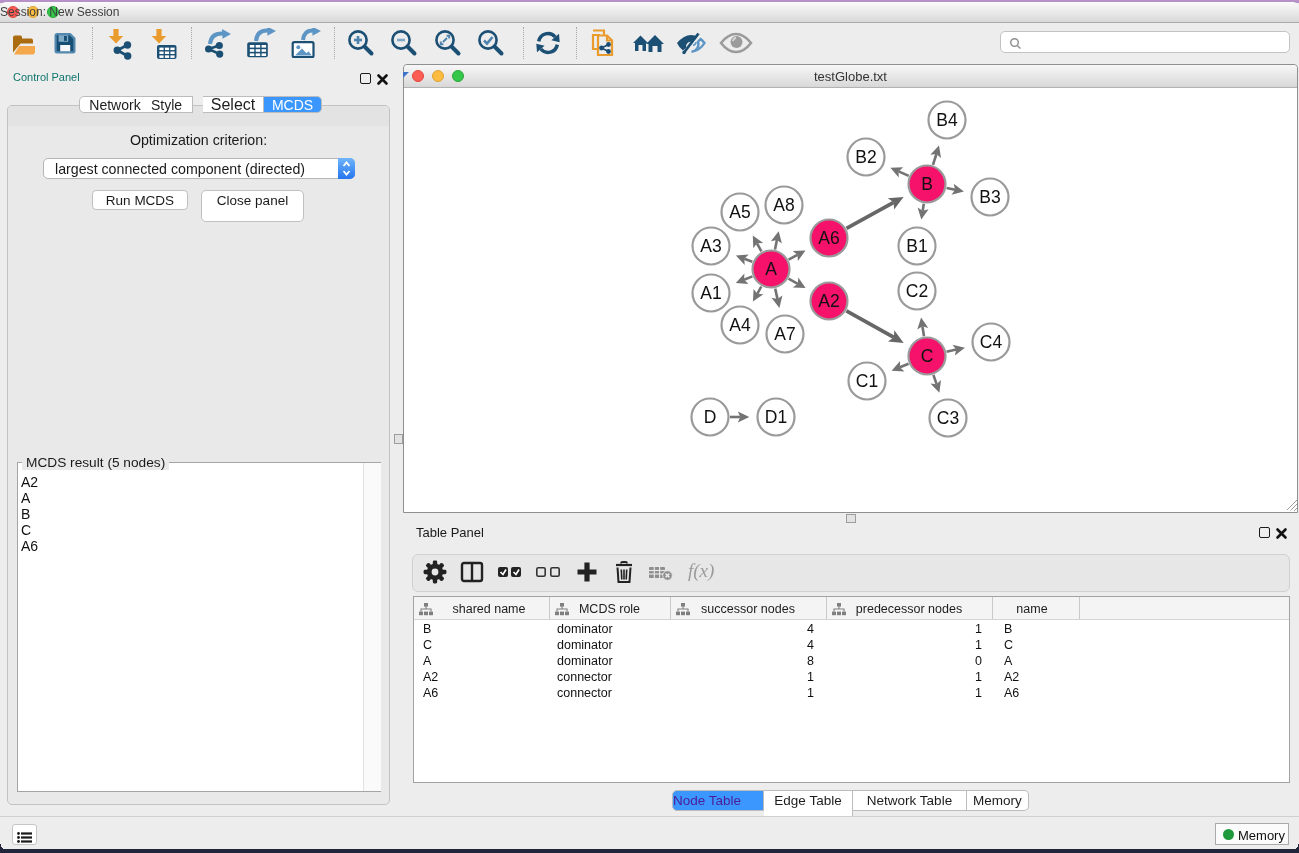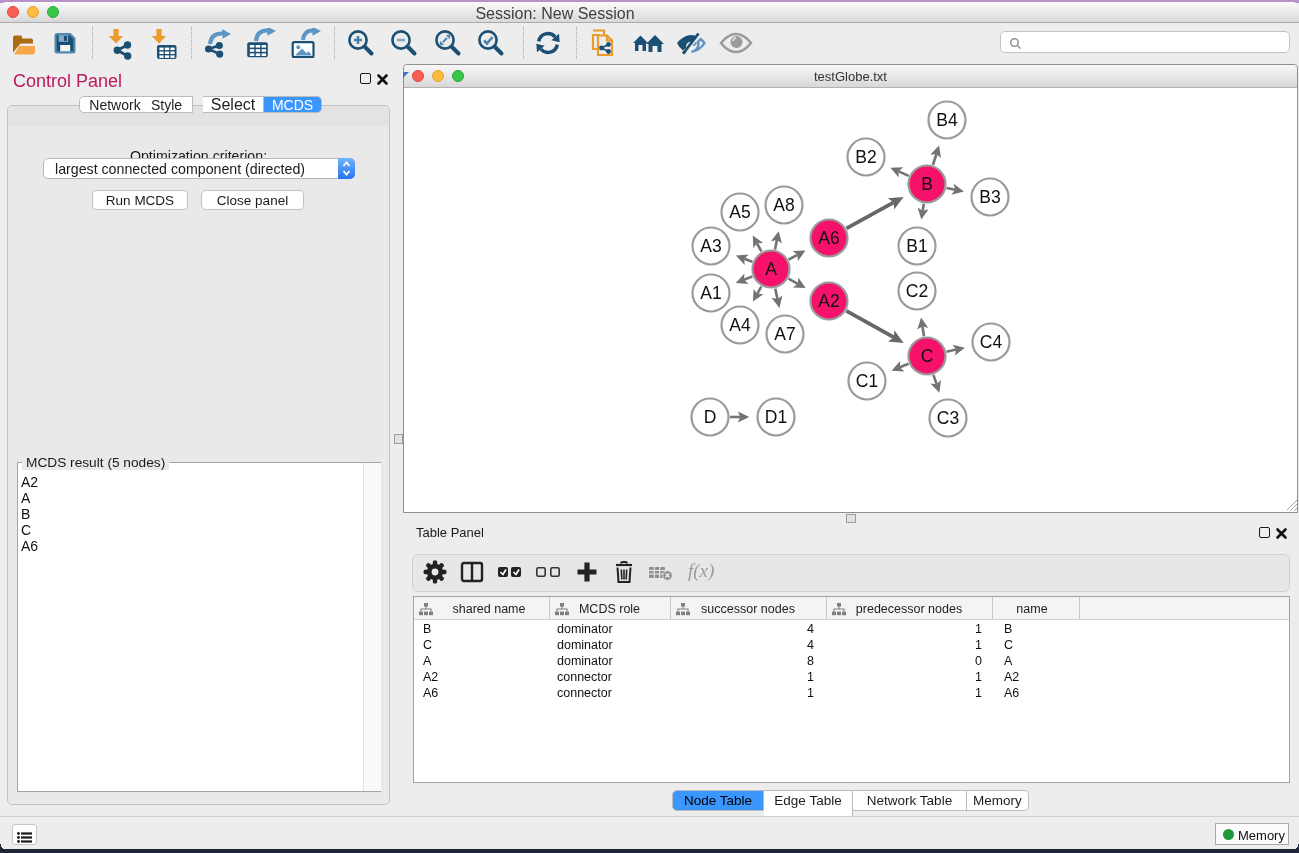--- a/index.html
+++ b/index.html
@@ -4,21 +4,21 @@
 body{width:1299px;height:853px;position:relative;font-family:"Liberation Sans",sans-serif;background:#ededed;overflow:hidden}
 .abs{position:absolute}
 </style></head><body>
 
 <div class="abs" style="left:0;top:0;width:1299px;height:3px;background:#b691c7"></div>
 
 <div class="abs" style="left:0;top:2px;width:1299px;height:20px;background:linear-gradient(#fbfbfb,#d8d8d8);border-bottom:1px solid #ababab;border-radius:6px 6px 0 0"></div>
 <div class="abs" style="left:7px;top:6px;width:12px;height:12px;border-radius:50%;background:#fb5d55;border:1px solid #e2463d;box-sizing:border-box"></div>
 <div class="abs" style="left:27px;top:6px;width:12px;height:12px;border-radius:50%;background:#fcbc3f;border:1px solid #e0a334;box-sizing:border-box"></div>
 <div class="abs" style="left:47px;top:6px;width:12px;height:12px;border-radius:50%;background:#34c749;border:1px solid #2aa73b;box-sizing:border-box"></div>
-<div class="abs" style="left:0;top:5px;width:1110px;text-align:center;font-size:16px;color:#404040">Session: New Session</div>
+<div class="abs" style="left:0;top:5px;width:1110px;font-size:12px;color:#404040">Session: New Session</div>
 
 <div class="abs" style="left:0;top:23px;width:1299px;height:41px;background:#ededed"></div>
 <div class="abs" style="left:7px;top:28px;width:28px;height:28px"><svg width="28" height="28" viewBox="0 0 28 28">
 <path d="M6 24.5 L6 9.5 Q6 7.5 8 7.5 L13.5 7.5 Q15 7.5 15 9 L15 10.5 L24 10.5 Q26 10.5 26 12.5 L26 15.5 L13.5 15.5 Z" fill="#ab6b10"></path>
 <polygon points="12.2,18 32,18 26.5,26.5 7,26.5" fill="#f5a74b"></polygon>
     </svg></div>
 <div class="abs" style="left:51px;top:29px;width:28px;height:28px"><svg width="28" height="28" viewBox="0 0 28 28">
 <path d="M3.5 6.5 Q3.5 4 6 4 L19.5 4 L24.5 9 L24.5 22 Q24.5 24.5 22 24.5 L6 24.5 Q3.5 24.5 3.5 22 Z" fill="#5389ae"></path>
 <path d="M5.7 6.2 L18.6 6.2 L22.3 9.9 L22.3 22.3 L5.7 22.3 Z" fill="#174f74"></path>
 <rect x="7.6" y="6.2" width="9.6" height="6.6" fill="#80abc7"></rect>
@@ -142,44 +142,44 @@
 <div class="abs" style="left:191px;top:27px;width:0;height:32px;border-left:1px dotted #a9a9a9"></div>
 <div class="abs" style="left:334px;top:27px;width:0;height:32px;border-left:1px dotted #a9a9a9"></div>
 <div class="abs" style="left:523px;top:27px;width:0;height:32px;border-left:1px dotted #a9a9a9"></div>
 <div class="abs" style="left:576px;top:27px;width:0;height:32px;border-left:1px dotted #a9a9a9"></div>
 <div class="abs" style="left:1000px;top:31px;width:290px;height:22px;background:#ffffff;border:1px solid #c3c3c3;border-radius:5px;box-sizing:border-box"></div>
 <div class="abs" style="left:1009px;top:36px;width:13px;height:13px"><svg width="13" height="13" viewBox="0 0 13 13">
       <circle cx="5.5" cy="5.5" r="3.8" fill="none" stroke="#8e8e8e" stroke-width="1.4"></circle>
       <line x1="8.4" y1="8.4" x2="11.4" y2="11.4" stroke="#8e8e8e" stroke-width="1.4"></line>
     </svg></div>
 
-<div class="abs" style="left:13px;top:71px;font-size:18px;color:#be185d">Control Panel</div>
+<div class="abs" style="left:13px;top:71px;font-size:11px;color:#0f766e">Control Panel</div>
 <div class="abs" style="left:360px;top:73px;width:11px;height:11px;border:1.6px solid #1a1a1a;border-radius:2px;box-sizing:border-box"></div>
 <div class="abs" style="left:376px;top:72px;width:13px;height:13px"><svg width="13" height="13" viewBox="0 0 13 13">
       <path d="M2.5 2.5 L10.5 10.5 M10.5 2.5 L2.5 10.5" stroke="#111" stroke-width="2.6" stroke-linecap="round"></path>
     </svg></div>
 
 <div class="abs" style="left:7px;top:105px;width:383px;height:700px;background:#e9e9e9;border:1px solid #c2c2c2;border-radius:5px;box-sizing:border-box"></div>
 <div class="abs" style="left:8px;top:106px;width:381px;height:20px;background:#e3e3e3;border-radius:4px 4px 0 0"></div>
 <div class="abs" style="left:79px;top:96px;width:72px;height:17px;background:#ffffff;color:#1d1d1d;border-radius:5px 0 0 5px;border:1px solid #bcbcbc;box-sizing:border-box;text-align:center;font-size:14px;line-height:16px">Network</div>
 <div class="abs" style="left:141px;top:96px;width:52px;height:17px;background:#ffffff;color:#1d1d1d;border:1px solid #bcbcbc;border-left:none;box-sizing:border-box;text-align:center;font-size:14px;line-height:16px">Style</div>
 <div class="abs" style="left:203px;top:96px;width:61px;height:17px;background:#ffffff;color:#1d1d1d;border:1px solid #bcbcbc;border-left:none;box-sizing:border-box;text-align:center;font-size:16px;line-height:16px">Select</div>
 <div class="abs" style="left:264px;top:96px;width:58px;height:17px;background:#3b97fd;color:#ffffff;border-radius:0 5px 5px 0;border:1px solid #bcbcbc;border-left:none;box-sizing:border-box;text-align:center;font-size:14px;line-height:16px">MCDS</div>
-<div class="abs" style="left:0;top:148px;width:397px;text-align:center;font-size:14.2px;color:#1a1a1a">Optimization criterion:</div>
+<div class="abs" style="left:0;top:132px;width:397px;text-align:center;font-size:14.2px;color:#1a1a1a">Optimization criterion:</div>
 
 <div class="abs" style="left:43px;top:158px;width:312px;height:21px;background:#ffffff;border:1px solid #b6b6b6;border-radius:5px;box-sizing:border-box"></div>
 <div class="abs" style="left:338px;top:158px;width:17px;height:21px;background:linear-gradient(#70b5fb,#2575ef);border-radius:0 5px 5px 0"></div>
 <div class="abs" style="left:338px;top:158px;width:17px;height:21px"><svg width="17" height="21" viewBox="0 0 17 21">
       <path d="M5.5 8 L8.5 4.5 L11.5 8" fill="none" stroke="#fff" stroke-width="1.8"></path>
       <path d="M5.5 13 L8.5 16.5 L11.5 13" fill="none" stroke="#fff" stroke-width="1.8"></path>
     </svg></div>
 <div class="abs" style="left:55px;top:161px;font-size:14.2px;color:#1a1a1a">largest connected component (directed)</div>
 
 <div class="abs" style="left:92px;top:190px;width:96px;height:20px;background:#ffffff;border:1px solid #c0c0c0;border-radius:4px;box-sizing:border-box;text-align:center;font-size:13.5px;line-height:19px;color:#1a1a1a">Run MCDS</div>
-<div class="abs" style="left:201px;top:190px;width:103px;height:20px;background:#ffffff;border:1px solid #c0c0c0;border-radius:5px;box-sizing:border-box;text-align:center;font-size:13.5px;line-height:19px;color:#1a1a1a">Close panel</div>
+<div class="abs" style="left:201px;top:190px;width:103px;height:32px;background:#ffffff;border:1px solid #c0c0c0;border-radius:5px;box-sizing:border-box;text-align:center;font-size:13.5px;line-height:19px;color:#1a1a1a">Close panel</div>
 
 <div class="abs" style="left:17px;top:462px;width:364px;height:330px;background:#ffffff;border:1px solid #a5a5a5;box-sizing:border-box"></div>
 <div class="abs" style="left:363px;top:463px;width:17px;height:328px;background:#fafafa;border-left:1px solid #e2e2e2"></div>
 <div class="abs" style="left:22px;top:455px;background:#e9e9e9;padding:0 4px;font-size:13.7px;color:#1a1a1a">MCDS result (5 nodes)</div>
 <div class="abs" style="left:21px;top:474px;font-size:14px;color:#111;line-height:16px">A2<br>A<br>B<br>C<br>A6</div>
 
 <div class="abs" style="left:394px;top:434px;width:9px;height:10px;background:#e2e2e2;border:1px solid #9d9d9d;box-sizing:border-box"></div>
 <div class="abs" style="left:846px;top:514px;width:10px;height:9px;background:#e2e2e2;border:1px solid #9d9d9d;box-sizing:border-box"></div>
 
 <div class="abs" style="left:403px;top:64px;width:895px;height:449px;background:#ffffff;border:1px solid #8f8f8f;border-radius:4px 4px 0 0;box-sizing:border-box"></div>
@@ -394,21 +394,21 @@
 <div class="abs" style="left:423px;top:670px;font-size:12.5px;color:#111">A2</div>
 <div class="abs" style="left:557px;top:670px;font-size:12.5px;color:#111">connector</div>
 <div class="abs" style="left:714px;top:670px;width:100px;text-align:right;font-size:12.5px;color:#111">1</div>
 <div class="abs" style="left:882px;top:670px;width:100px;text-align:right;font-size:12.5px;color:#111">1</div>
 <div class="abs" style="left:1004px;top:670px;font-size:12.5px;color:#111">A2</div>
 <div class="abs" style="left:423px;top:686px;font-size:12.5px;color:#111">A6</div>
 <div class="abs" style="left:557px;top:686px;font-size:12.5px;color:#111">connector</div>
 <div class="abs" style="left:714px;top:686px;width:100px;text-align:right;font-size:12.5px;color:#111">1</div>
 <div class="abs" style="left:882px;top:686px;width:100px;text-align:right;font-size:12.5px;color:#111">1</div>
 <div class="abs" style="left:1004px;top:686px;font-size:12.5px;color:#111">A6</div>
-<div class="abs" style="left:672px;top:790px;width:92px;height:21px;background:#3b97fd;color:#000000;border-radius:5px 0 0 5px;border:1px solid #bcbcbc;box-sizing:border-box;text-align:center;font-size:13.5px;line-height:20px">Node Table</div>
+<div class="abs" style="left:672px;top:790px;width:92px;height:21px;background:#3b97fd;color:#4c1d95;border-radius:5px 0 0 5px;border:1px solid #bcbcbc;box-sizing:border-box;text-align:left;font-size:13.5px;line-height:20px">Node Table</div>
 <div class="abs" style="left:764px;top:790px;width:89px;height:33px;background:#ffffff;color:#1d1d1d;border:1px solid #bcbcbc;border-left:none;box-sizing:border-box;text-align:center;font-size:13.5px;line-height:20px">Edge Table</div>
 <div class="abs" style="left:853px;top:790px;width:114px;height:21px;background:#ffffff;color:#1d1d1d;border:1px solid #bcbcbc;border-left:none;box-sizing:border-box;text-align:center;font-size:13.5px;line-height:20px">Network Table</div>
 <div class="abs" style="left:967px;top:790px;width:62px;height:21px;background:#ffffff;color:#1d1d1d;border-radius:0 5px 5px 0;border:1px solid #bcbcbc;border-left:none;box-sizing:border-box;text-align:center;font-size:13.5px;line-height:20px">Memory</div>
 
 <div class="abs" style="left:0;top:816px;width:1299px;height:33px;background:#ededed;border-top:1px solid #d0d0d0"></div>
 <div class="abs" style="left:12px;top:824px;width:25px;height:21px;background:#ffffff;border:1px solid #c6c6c6;border-radius:3px;box-sizing:border-box"></div>
 <div class="abs" style="left:17px;top:829px;width:15px;height:11px"><svg width="15" height="11" viewBox="0 0 15 11">
       <g fill="#1a1a1a">
         <circle cx="1.5" cy="1.5" r="1.4"></circle>
         <circle cx="1.5" cy="5.5" r="1.4"></circle>

